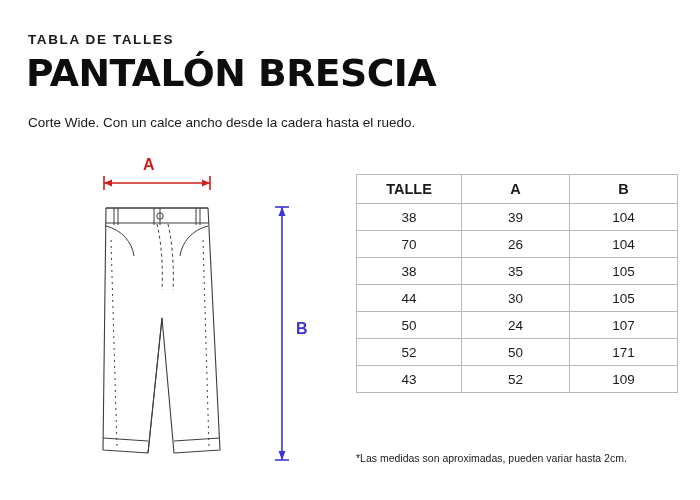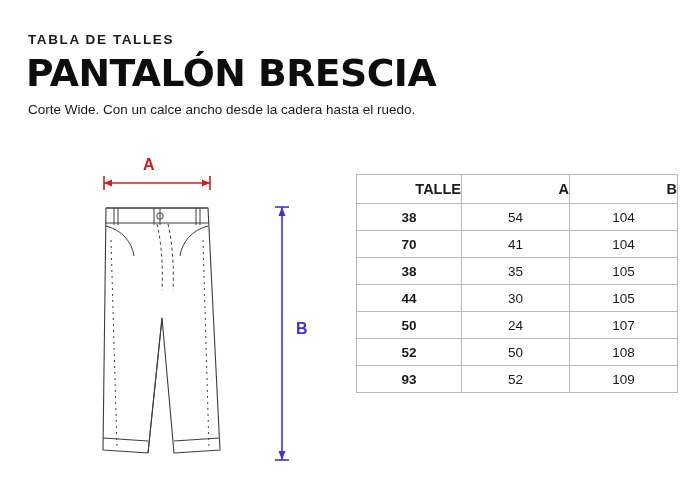--- a/index.html
+++ b/index.html
@@ -42,21 +42,21 @@
     font-weight: 700;
     letter-spacing: -0.5px;
     color: #0d0d0d;
     font-family: "DejaVu Sans", sans-serif;
     transform: scaleX(1.02);
     transform-origin: left top;
   }
   .subtitle {
     position: absolute;
     left: 28px;
-    top: 102px;
+    top: 115px;
     font-size: 13.5px;
     color: #1a1a1a;
   }
 
   
   .illus {
     position: absolute;
     left: 70px;
     top: 150px;
     width: 260px;
@@ -97,26 +97,25 @@
     height: 26px;
     text-align: center;
     font-size: 13.5px;
     color: #1a1a1a;
     padding: 0;
   }
   table.size-table th {
     font-weight: 700;
     font-size: 14.5px;
     height: 28px;
-    text-align: right;
   }
   th.col-talle { width: 104px; }
   th.col-a { width: 107px; color: #d11f1f; }
   th.col-b { width: 107px; color: #3a35d6; }
-  td.cell-talle { font-weight: 700; font-size: 14px; }
+  td.cell-talle { font-weight: 400; font-size: 14px; }
 
   .footnote {
     position: absolute;
     left: 356px;
     top: 452px;
     font-size: 10.5px;
     color: #1a1a1a;
   }
 </style>
 </head>
@@ -189,51 +188,52 @@
       <thead>
         <tr>
           <th class="col-talle">TALLE</th>
           <th class="col-a">A</th>
           <th class="col-b">B</th>
         </tr>
       </thead>
       <tbody>
         <tr>
           <td class="cell-talle">38</td>
-          <td>54</td>
+          <td>39</td>
           <td>104</td>
         </tr>
         <tr>
           <td class="cell-talle">70</td>
-          <td>41</td>
+          <td>26</td>
           <td>104</td>
         </tr>
         <tr>
           <td class="cell-talle">38</td>
           <td>35</td>
           <td>105</td>
         </tr>
         <tr>
           <td class="cell-talle">44</td>
           <td>30</td>
           <td>105</td>
         </tr>
         <tr>
           <td class="cell-talle">50</td>
           <td>24</td>
           <td>107</td>
         </tr>
         <tr>
           <td class="cell-talle">52</td>
           <td>50</td>
-          <td>108</td>
-        </tr>
-        <tr>
-          <td class="cell-talle">93</td>
+          <td>171</td>
+        </tr>
+        <tr>
+          <td class="cell-talle">43</td>
           <td>52</td>
           <td>109</td>
         </tr>
       </tbody>
     </table>
   </div>
 
+  <div class="footnote">*Las medidas son aproximadas, pueden variar hasta 2cm.</div>
 
 </div>
 
 </body></html>

